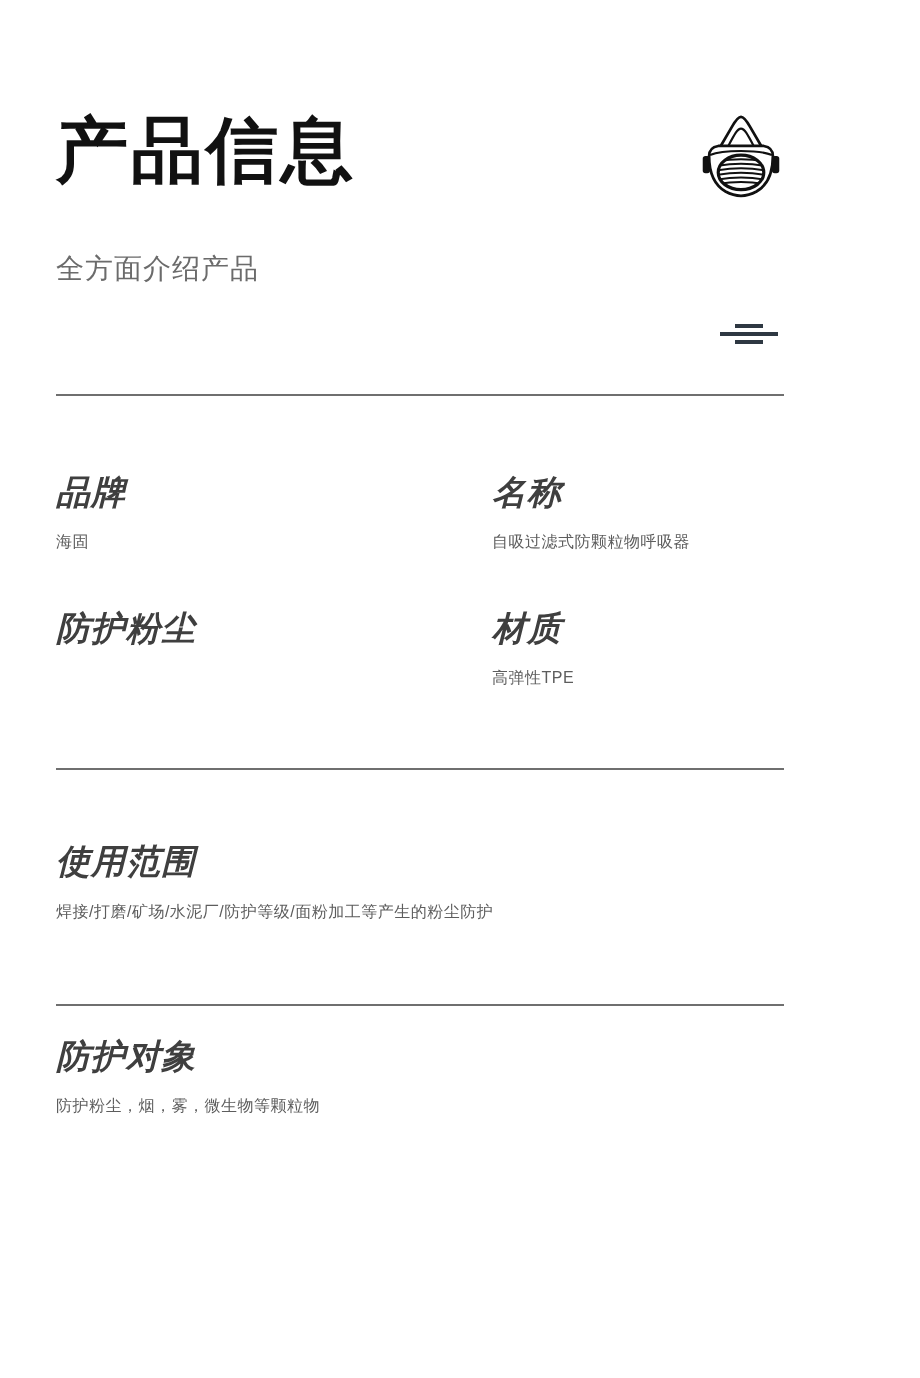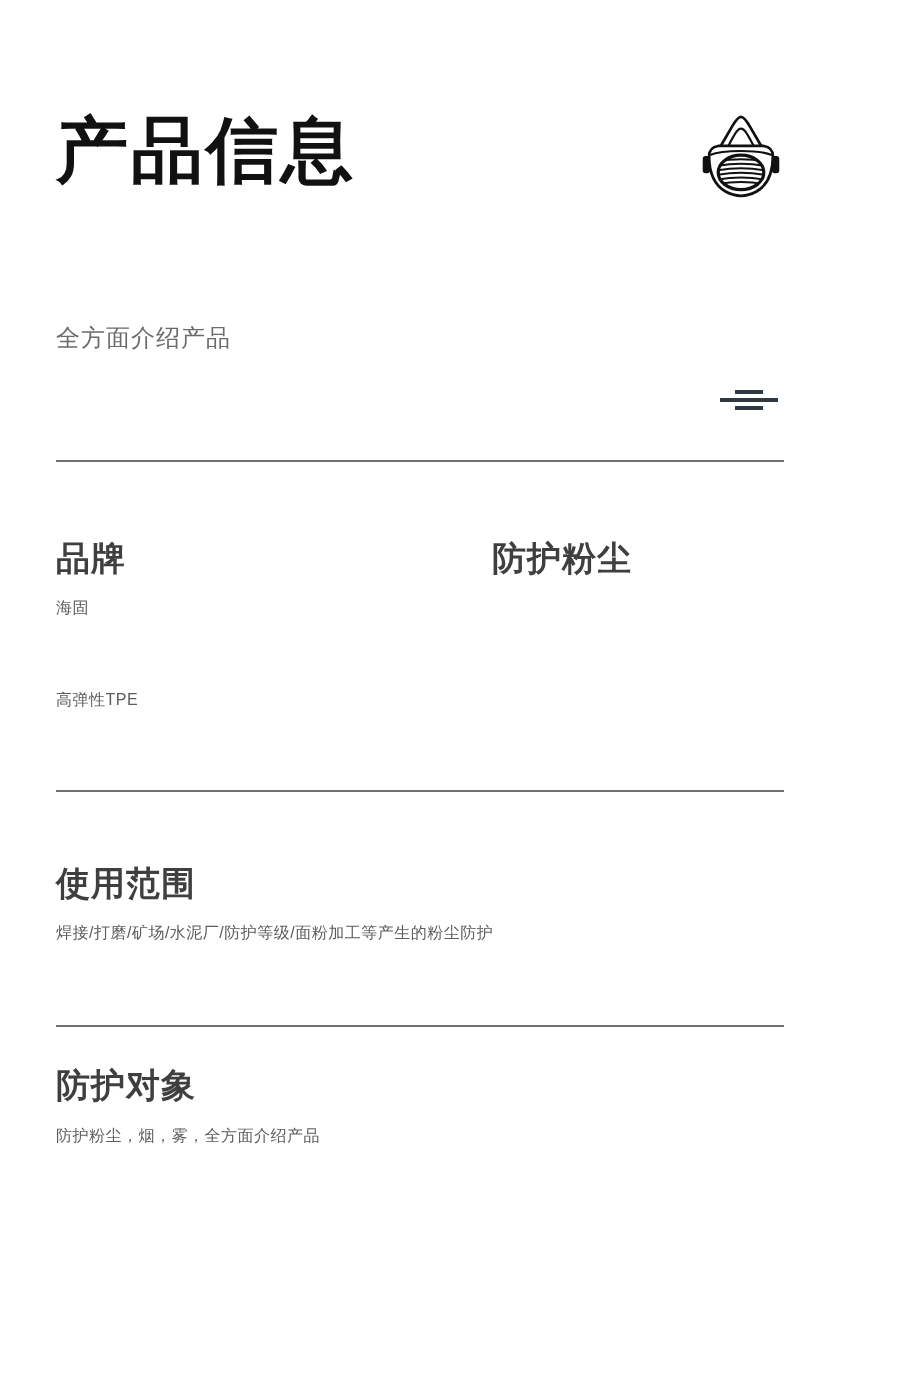--- a/index.html
+++ b/index.html
@@ -29,22 +29,22 @@
   }
   .page-title{
     font-size:72px;
     font-weight:900;
     color:var(--title);
     letter-spacing:3px;
     line-height:1.3;
   }
   .mask-icon{display:block;margin-top:6px;margin-right:2px;}
   .subtitle{
-    margin-top:116px;
-    font-size:24px;
+    margin-top:44px;
+    font-size:28px;
     color:var(--subtitle);
     letter-spacing:1px;
     font-family:Liberation Serif, serif;
   }
   .bars{
     margin-top:36px;
     margin-left:auto;
     margin-right:6px;
     width:58px;
     display:flex;
@@ -72,30 +72,31 @@
     display:grid;
     grid-template-columns:436px auto;
     row-gap:54px;
   }
   .spec-label,.section-heading{
     font-size:34px;
     font-weight:700;
     color:var(--heading);
     letter-spacing:1px;
     line-height:1.3;
+    font-style:italic;
   }
   .spec-value,.section-body{
     margin-top:18px;
     font-size:16px;
     color:var(--body-text);
     letter-spacing:0.5px;
     line-height:1.25;
   }
   .section-usage{margin-top:69px;}
-  .section-protection{margin-top:36px;}
+  .section-protection{margin-top:28px;}
 </style>
 </head>
 <body>
 
 <div class="page">
 
   <header class="header">
     <h1 class="page-title">产品信息</h1>
     <span class="mask-icon">
       <svg width="82" height="92" viewBox="0 0 90 100" fill="none" xmlns="http://www.w3.org/2000/svg">
@@ -137,34 +138,39 @@
   </div>
 
   <div class="divider divider-1"></div>
 
   <div class="spec-grid">
     <div class="spec">
       <h2 class="spec-label">品牌</h2>
       <p class="spec-value">海固</p>
     </div>
     <div class="spec">
+      <h2 class="spec-label">名称</h2>
+      <p class="spec-value">自吸过滤式防颗粒物呼吸器</p>
+    </div>
+    <div class="spec">
       <h2 class="spec-label">防护粉尘</h2>
     </div>
     <div class="spec">
+      <h2 class="spec-label">材质</h2>
       <p class="spec-value">高弹性TPE</p>
     </div>
   </div>
 
   <div class="divider divider-2"></div>
 
   <section class="section-usage">
     <h2 class="section-heading">使用范围</h2>
     <p class="section-body">焊接/打磨/矿场/水泥厂/防护等级/面粉加工等产生的粉尘防护</p>
   </section>
 
   <div class="divider divider-3"></div>
 
   <section class="section-protection">
     <h2 class="section-heading">防护对象</h2>
-    <p class="section-body">防护粉尘，烟，雾，全方面介绍产品</p>
+    <p class="section-body">防护粉尘，烟，雾，微生物等颗粒物</p>
   </section>
 
 </div>
 
 </body></html>

